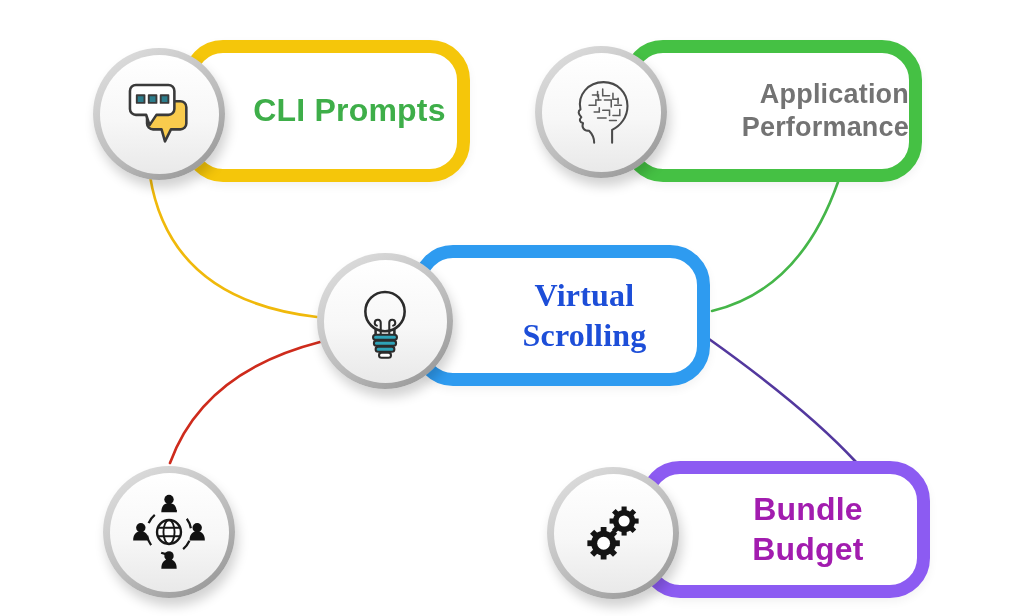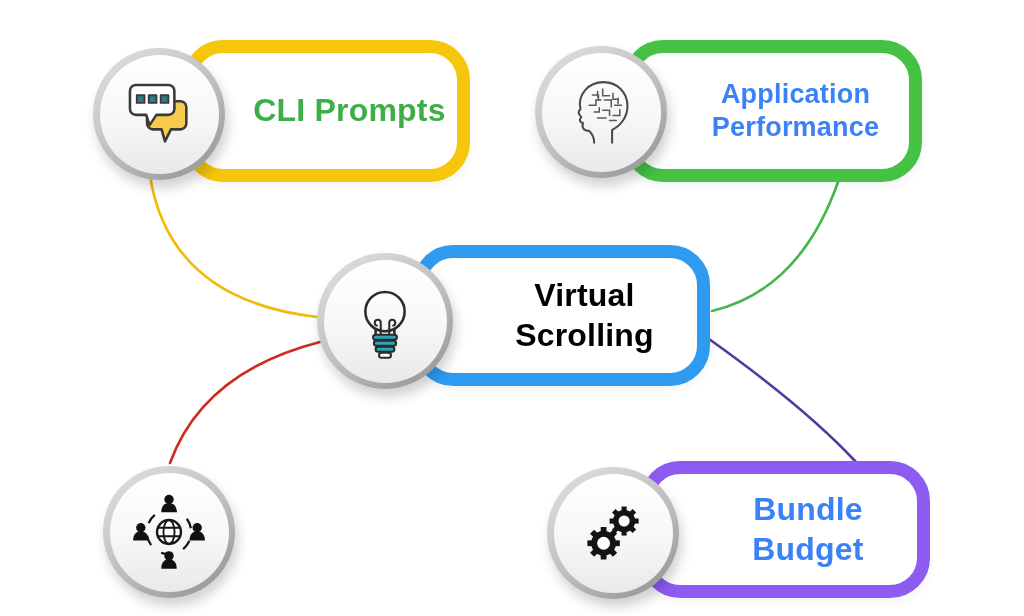--- a/index.html
+++ b/index.html
@@ -100,21 +100,21 @@
           <path d="M21 14 h38 a7 7 0 0 1 7 7 v21 a7 7 0 0 1 -7 7 h-14 l-8 12 -4 -12 h-12 a7 7 0 0 1 -7 -7 v-21 a7 7 0 0 1 7 -7 z" fill="#ffffff"></path>
           <rect x="22" y="26" width="9" height="9" fill="#2C7D8C" stroke-width="2.2"></rect>
           <rect x="36" y="26" width="9" height="9" fill="#2C7D8C" stroke-width="2.2"></rect>
           <rect x="50" y="26" width="9" height="9" fill="#2C7D8C" stroke-width="2.2"></rect>
         </g>
       </svg>
     </div>
   </div>
 
   <div class="card card-perf" style="border-color: rgb(69, 193, 68);">
-    <div class="label" style="color: #3b82f6;">Application Performance</div>
+    <div class="label" style="color: #737373; text-align: right;">Application Performance</div>
   </div>
   <div class="badge badge-perf">
     <div class="badge-inner">
       <svg viewBox="0 0 96 96" fill="none">
         <path d="M40 84 C40 78 38 74 34 70 C28 70 25 66 27 61 C23 60 22 57 25 54 C21 50 21 47 24 45 C20 28 33 13 51 13 C67 13 79 25 79 41 C79 54 71 64 61 69 L61 84" stroke="#4a4a4a" stroke-width="2.4" stroke-linejoin="round" stroke-linecap="round"></path>
         <g stroke="#5a5a5a" stroke-width="1.8" stroke-linecap="round">
           <path d="M38 28 h7 v6"></path>
           <path d="M50 21 v8 h8"></path>
           <path d="M62 26 v7 h6"></path>
           <path d="M34 40 h8 v-6 h6"></path>
@@ -126,21 +126,21 @@
           <path d="M44 55 h10"></path>
           <path d="M58 58 h8"></path>
           <path d="M44 24 v6"></path>
           <path d="M68 32 v6"></path>
         </g>
       </svg>
     </div>
   </div>
 
   <div class="card card-virt" style="border-color: rgb(46, 155, 240);">
-    <div class="label" style="color: #000000;">Virtual Scrolling</div>
+    <div class="label" style="color: #1d4ed8; font-family: Liberation Serif, serif;">Virtual Scrolling</div>
   </div>
   <div class="badge badge-virt">
     <div class="badge-inner">
       <svg viewBox="0 0 96 96" fill="none">
         <circle cx="48" cy="37" r="23" stroke="#2b2b2b" stroke-width="3"></circle>
         <path d="M37 57 V64 M59 57 V64" stroke="#2b2b2b" stroke-width="3"></path>
         <path d="M43 64 V50 a3.5 3.5 0 1 0 -4.5 3.4" stroke="#2b2b2b" stroke-width="2.4" stroke-linecap="round"></path>
         <path d="M53 64 V50 a3.5 3.5 0 1 1 4.5 3.4" stroke="#2b2b2b" stroke-width="2.4" stroke-linecap="round"></path>
         <rect x="34" y="64" width="28" height="6" rx="3" fill="#2FA3B8" stroke="#2b2b2b" stroke-width="2.4"></rect>
         <rect x="35" y="71" width="26" height="6" rx="3" fill="#2FA3B8" stroke="#2b2b2b" stroke-width="2.4"></rect>
@@ -173,21 +173,21 @@
           <g transform="translate(48,81)">
               <circle cx="0" cy="-5" r="5.5"></circle>
               <path d="M-9 10 C-9 2 -5 -1 0 -1 C5 -1 9 2 9 10 Z"></path>
             </g>
         </g>
       </svg>
     </div>
   </div>
 
   <div class="card card-bundle" style="border-color: rgb(140, 91, 242);">
-    <div class="label" style="color: #3b82f6;">Bundle Budget</div>
+    <div class="label" style="color: #a21caf;">Bundle Budget</div>
   </div>
   <div class="badge badge-bundle">
     <div class="badge-inner">
       <svg viewBox="0 0 96 96">
         <g transform="translate(61,34)" fill="#141414">
           <g>
             <rect x="-3" y="-17" width="6" height="34"></rect>
             <rect x="-3" y="-17" width="6" height="34" transform="rotate(45)"></rect>
             <rect x="-3" y="-17" width="6" height="34" transform="rotate(90)"></rect>
             <rect x="-3" y="-17" width="6" height="34" transform="rotate(135)"></rect>

